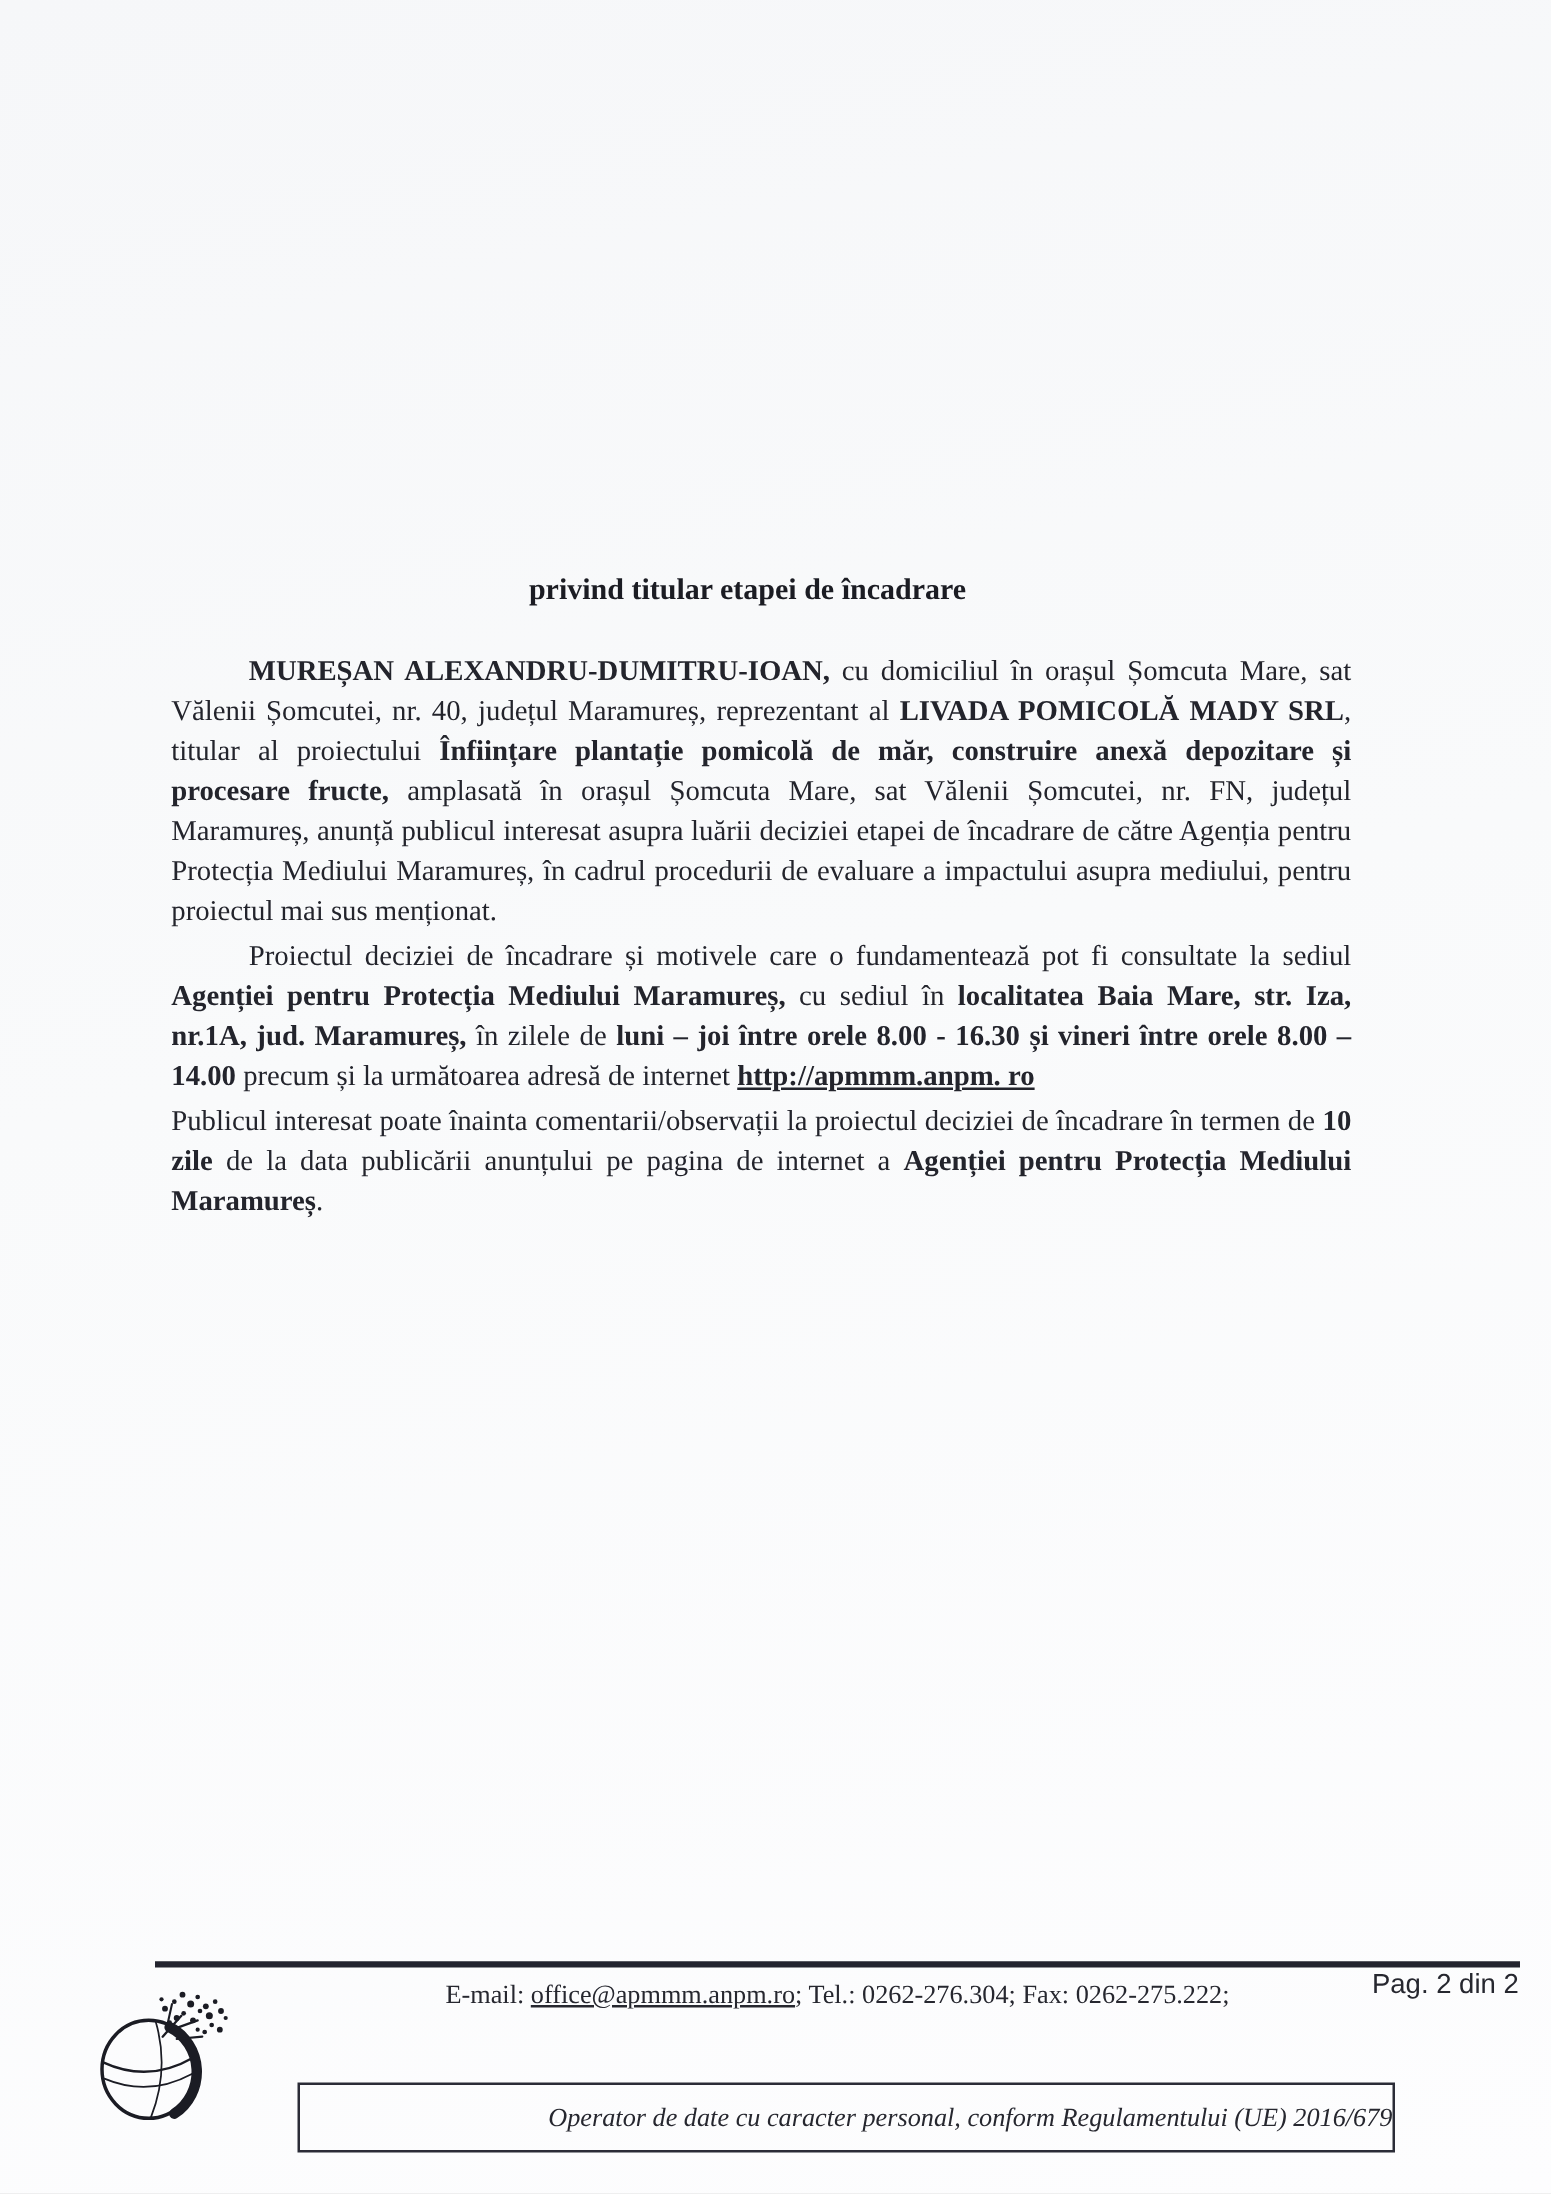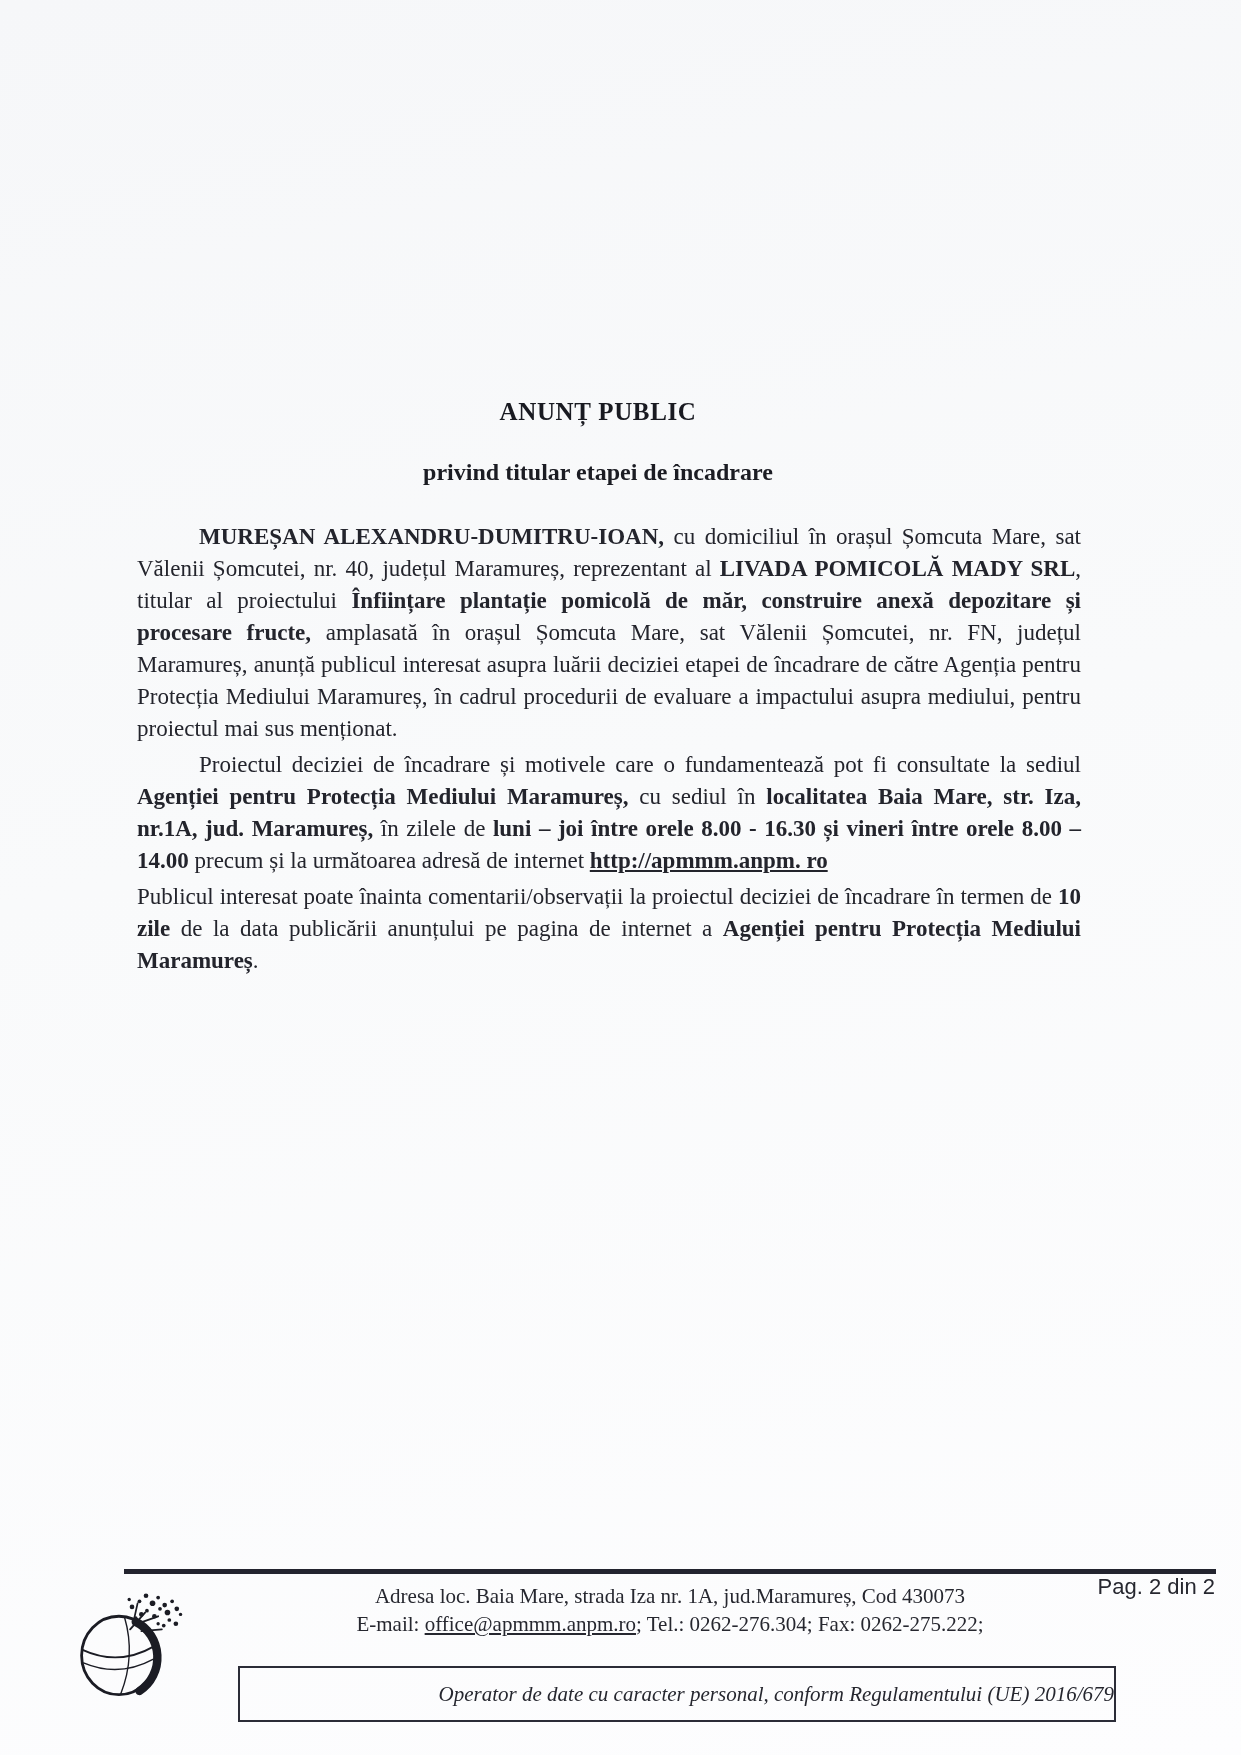--- a/index.html
+++ b/index.html
@@ -57,21 +57,20 @@
     border:2px solid #2b2c37;
     display:flex; align-items:center; justify-content:flex-end;
     font-style:italic; font-size:21px; color:#26272f;
   }
 </style>
 </head>
 <body>
 
 <div class="page">
 
-  <div class="doc-title">ANUNȚ PUBLIC</div>
   <div class="doc-subtitle">privind titular etapei de încadrare</div>
 
   <div class="doc-body">
     <p><span class="b">MUREȘAN ALEXANDRU-DUMITRU-IOAN,</span><span> cu domiciliul în orașul Șomcuta Mare, sat Vălenii Șomcutei, nr. 40, județul Maramureș, reprezentant al </span><span class="b">LIVADA POMICOLĂ MADY SRL</span><span>, titular al proiectului </span><span class="b">Înființare plantație pomicolă de măr, construire anexă depozitare și procesare fructe,</span><span> amplasată în orașul Șomcuta Mare, sat Vălenii Șomcutei, nr. FN, județul Maramureș, anunță publicul interesat asupra luării deciziei etapei de încadrare de către Agenția pentru Protecția Mediului Maramureș, în cadrul procedurii de evaluare a impactului asupra mediului, pentru proiectul mai sus menționat.</span></p>
     <p><span>Proiectul deciziei de încadrare și motivele care o fundamentează pot fi consultate la sediul </span><span class="b">Agenției pentru Protecția Mediului Maramureș,</span><span> cu sediul în </span><span class="b">localitatea Baia Mare, str. Iza, nr.1A, jud. Maramureș,</span><span> în zilele de </span><span class="b">luni – joi între orele 8.00 - 16.30 și vineri între orele 8.00 – 14.00</span><span> precum și la următoarea adresă de internet </span><span class="bu">http://apmmm.anpm. ro</span></p>
     <p class="no-indent"><span>Publicul interesat poate înainta comentarii/observații la proiectul deciziei de încadrare în termen de </span><span class="b">10 zile</span><span> de la data publicării anunțului pe pagina de internet a </span><span class="b">Agenției pentru Protecția Mediului Maramureș</span><span>.</span></p>
   </div>
 
   <div class="page-indicator">Pag. 2 din 2</div>
   <div class="footer-rule"></div>
@@ -108,21 +107,20 @@
           <circle cx="107" cy="44" r="2.5"></circle>
         <circle cx="94" cy="46" r="2"></circle>
           <circle cx="112" cy="34" r="1.8"></circle>
         <circle cx="57" cy="18" r="1.8"></circle>
           <circle cx="88" cy="44" r="1.8"></circle>
       </g>
     </svg>
   </div>
 
   <div class="footer-block">
-    <div class="footer-address">Adresa loc. Baia Mare, strada Iza nr. 1A, jud.Maramureș, Cod 430073</div>
     <div class="footer-contact"><span>E-mail: </span><span class="u">office@apmmm.anpm.ro</span><span>; Tel.: 0262-276.304; Fax: 0262-275.222;</span></div>
   </div>
 
   <div class="gdpr-box">
     <span>Operator de date cu caracter personal, conform Regulamentului (UE) 2016/679</span>
   </div>
 
 </div>
 
 </body></html>

